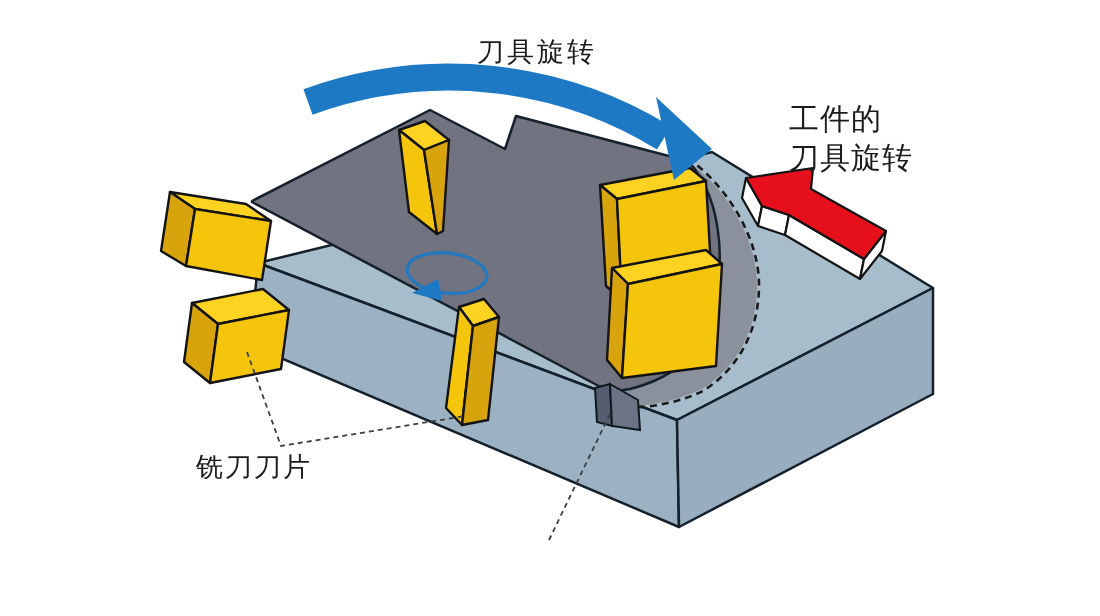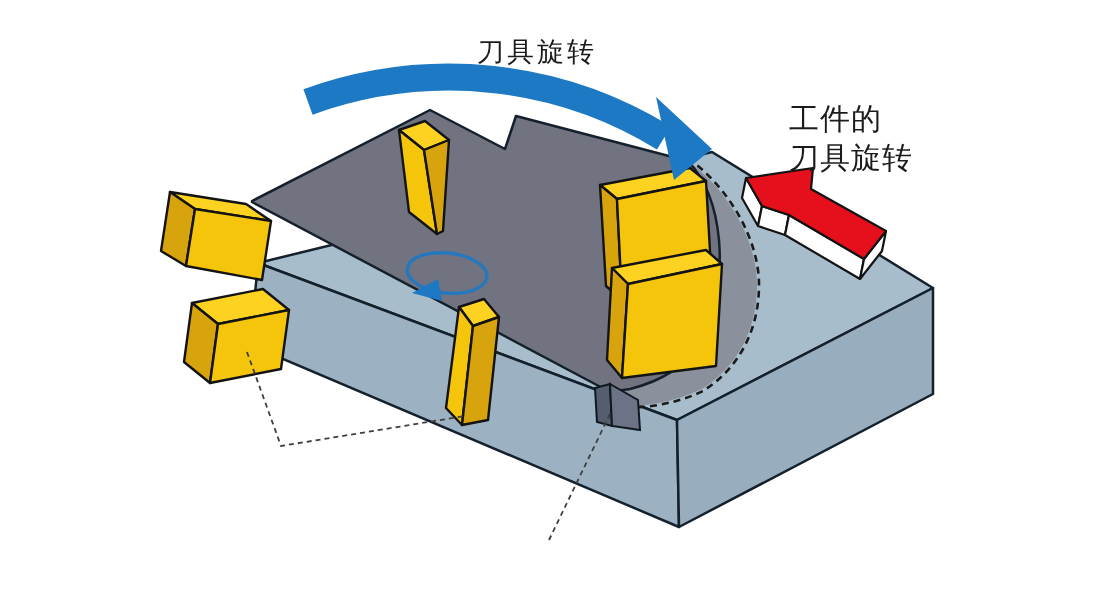--- a/index.html
+++ b/index.html
@@ -124,14 +124,15 @@
     </g>
   </svg>
 
   <div class="lbl" id="lbl-rotation">刀具旋转</div>
 
   <div class="lbl" id="lbl-feed">
     <span>工件的</span>
     <span>刀具旋转</span>
   </div>
 
+  <div class="lbl" id="lbl-insert">铣刀刀片</div>
 
 </div>
 
 </body></html>

